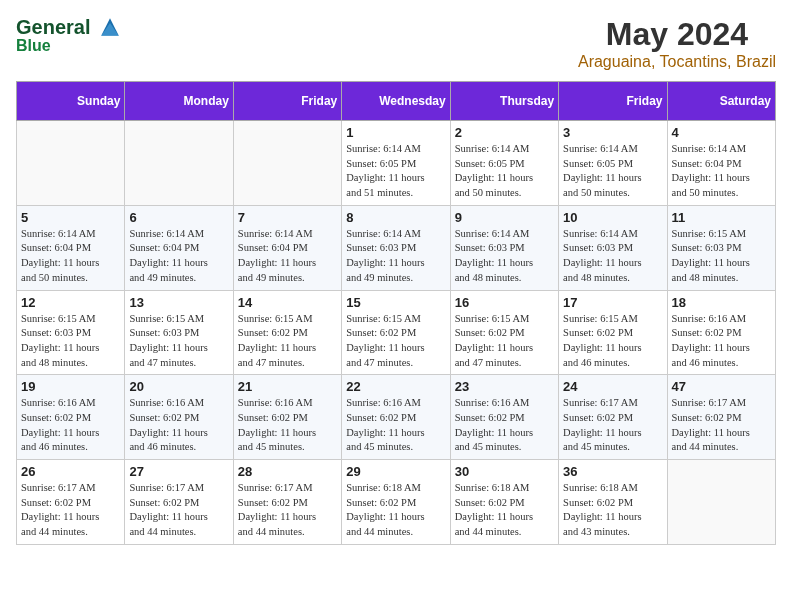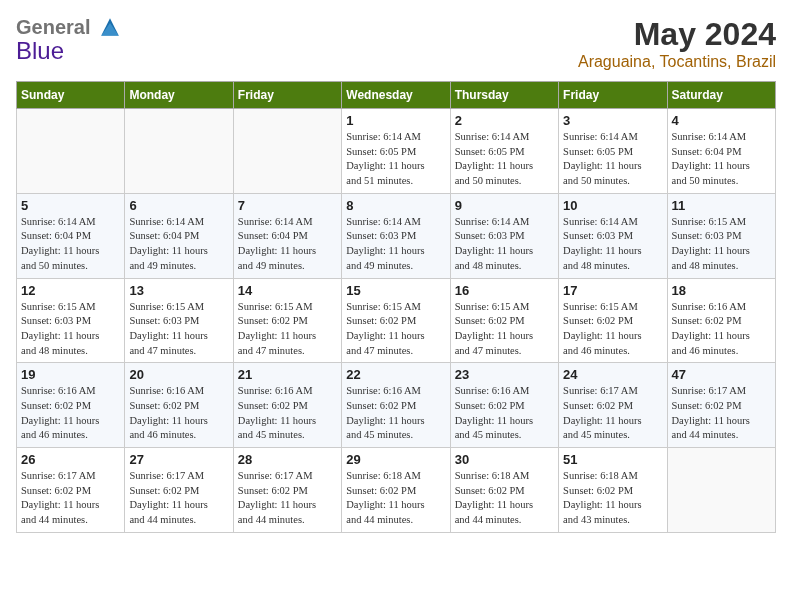--- a/index.html
+++ b/index.html
@@ -20,41 +20,41 @@
       display: flex;
       align-items: center;
     }
     .logo-icon {
       width: 28px;
       height: 28px;
       margin-left: 2px;
       margin-top: -4px;
     }
     .title-block {
-      text-align: right;
+      text-align: center;
     }
     .main-title {
       font-size: 32px;
       font-weight: bold;
       color: #333;
     }
     .subtitle {
       font-size: 16px;
       color: #a16207;
     }
     table {
       width: 100%;
       border-collapse: collapse;
       font-size: 11px;
     }
     thead tr th {
-      background-color: #4d7c0f;
+      background-color: #6d28d9;
       color: #fff;
-      padding: 6px 4px;
-      text-align: left;
+      padding: 12px 4px;
+      text-align: right;
       font-size: 12px;
       font-weight: bold;
       border: 1px solid #aaa;
     }
     tbody tr td {
       border: 1px solid #ccc;
       padding: 4px 4px;
       vertical-align: top;
       height: 80px;
       background: #fff;
@@ -79,28 +79,28 @@
     }
   </style>
 </head>
 <body>
 
 <div class="header">
   <div class="logo">
     <div>
       <div style="display:flex;align-items:center;">
         <div style="font-size:20px;font-weight:bold;color:#333;line-height:1.15;">
-          <span style="color:#737373;margin-top:32px;">General</span>
+          <span style="color:#14532d;margin-top:32px;">General</span>
           <svg class="logo-icon" viewBox="0 0 30 30" style="display:inline-block;vertical-align:middle;width:24px;height:24px;margin-left:2px;">
             <polygon points="4,26 15,4 26,26" fill="#1a6fad"></polygon>
             <polygon points="4,26 15,10 26,26" fill="#5ab0e8" opacity="0.5"></polygon>
           </svg>
         </div>
       </div>
-      <div style="font-size:24px;font-weight:normal;color:#4c1d95;line-height:1.15;margin-top:-2px;">Blue</div>
+      <div style="font-size:16px;font-weight:bold;color:#15803d;line-height:1.15;margin-top:-2px;">Blue</div>
     </div>
   </div>
   <div class="title-block">
     <div class="main-title">May 2024</div>
     <div class="subtitle">Araguaina, Tocantins, Brazil</div>
   </div>
 </div>
 
 <table>
   <thead>
@@ -331,21 +331,21 @@
 and 44 minutes.</div>
         </td>
         <td>
           <div class="day-num">30</div>
           <div class="day-info" style="white-space: pre-line;">Sunrise: 6:18 AM
 Sunset: 6:02 PM
 Daylight: 11 hours
 and 44 minutes.</div>
         </td>
         <td>
-          <div class="day-num">51</div>
+          <div class="day-num">36</div>
           <div class="day-info" style="white-space: pre-line;">Sunrise: 6:18 AM
 Sunset: 6:02 PM
 Daylight: 11 hours
 and 43 minutes.</div>
         </td>
         <td class="empty-cell"></td>
       </tr>
     </tbody>
 </table>
 

